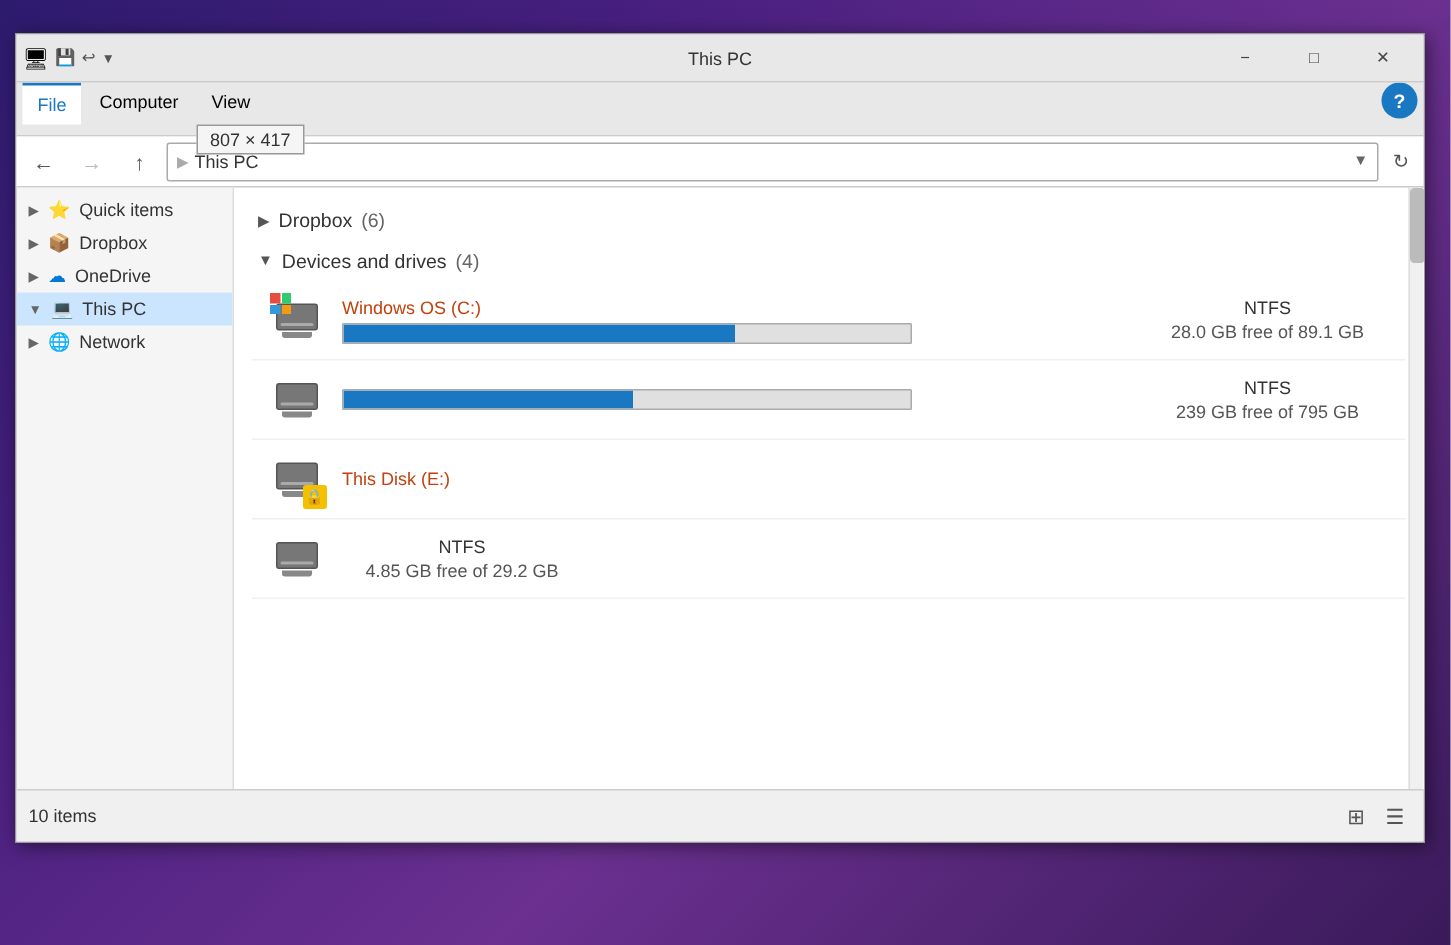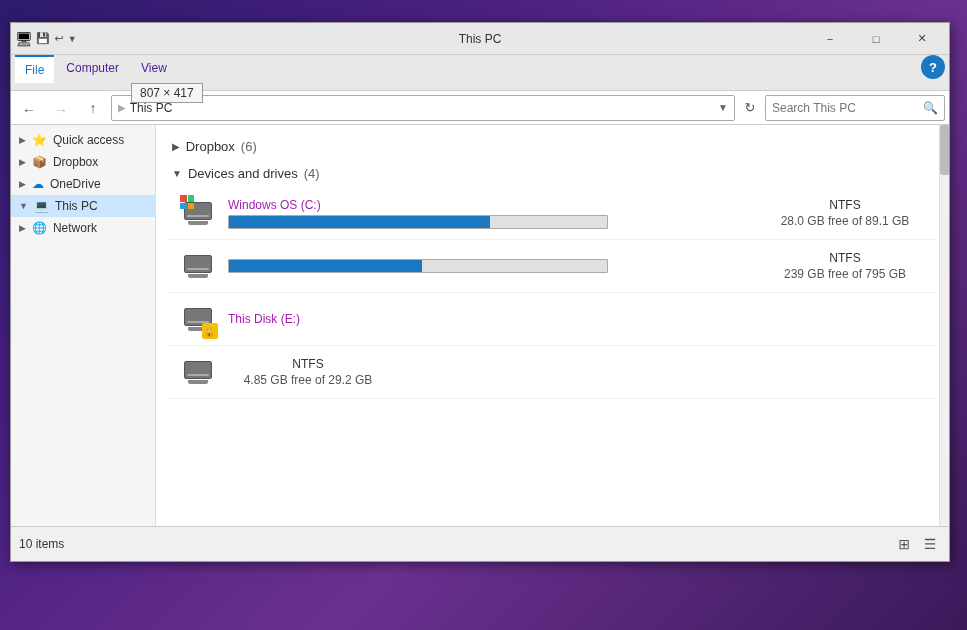--- a/index.html
+++ b/index.html
@@ -75,21 +75,21 @@
       background: #e8e8e8;
       border-bottom: 1px solid #ccc;
       display: flex;
       align-items: flex-start;
       padding: 0 4px;
       gap: 2px;
     }
     .ribbon-tab {
       padding: 6px 10px;
       font-size: 12px;
-      color: #4c1d95;
+      color: #000000;
       cursor: pointer;
       border: none;
       background: transparent;
     }
     .ribbon-tab.active {
       background: white;
       border-top: 2px solid #1a78c2;
       color: #1a78c2;
     }
     .ribbon-help {
@@ -272,21 +272,21 @@
       position: relative;
     }
     .drive-info {
       flex: 1;
       display: flex;
       flex-direction: column;
       gap: 3px;
     }
     .drive-name {
       font-size: 12px;
-      color: #a21caf;
+      color: #c2410c;
     }
     .progress-bar-bg {
       width: 380px;
       height: 14px;
       background: #e0e0e0;
       border: 1px solid #aaa;
       border-radius: 1px;
       overflow: hidden;
     }
     .progress-bar-fill {
@@ -372,33 +372,29 @@
   <div class="navbar">
     <button class="nav-btn">←</button>
     <button class="nav-btn" disabled="">→</button>
     <button class="nav-btn">↑</button>
     <div class="address-bar">
       <span style="color:#aaa; font-size:10px;">▶</span>
       <span class="address-text">This PC</span>
       <span class="address-chevron">▼</span>
     </div>
     <button class="address-refresh">↻</button>
-    <div class="search-bar">
-      <input class="search-input" type="text" placeholder="Search This PC" style="">
-      <span style="color:#888; font-size:12px;">🔍</span>
-    </div>
   </div>
 
   <div class="main-area">
 
     <div class="sidebar">
       <div class="sidebar-item">
         <span class="sidebar-chevron">▶</span>
         <span>⭐</span>
-        <span>Quick access</span>
+        <span>Quick items</span>
       </div>
       <div class="sidebar-item">
         <span class="sidebar-chevron">▶</span>
         <span style="color:#0060dd;">📦</span>
         <span>Dropbox</span>
       </div>
       <div class="sidebar-item">
         <span class="sidebar-chevron">▶</span>
         <span style="color:#0078d7;">☁</span>
         <span>OneDrive</span>

